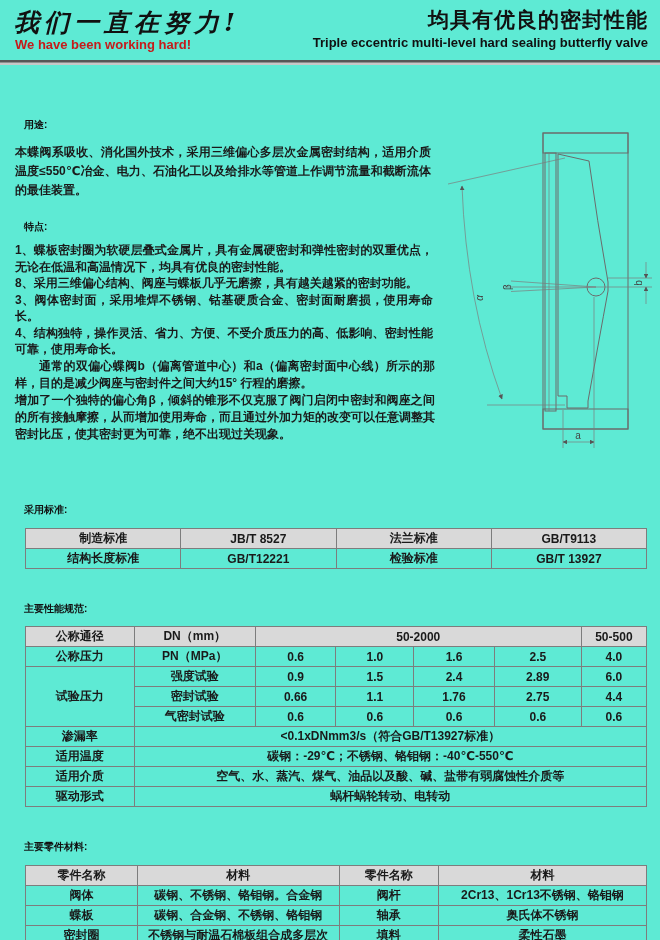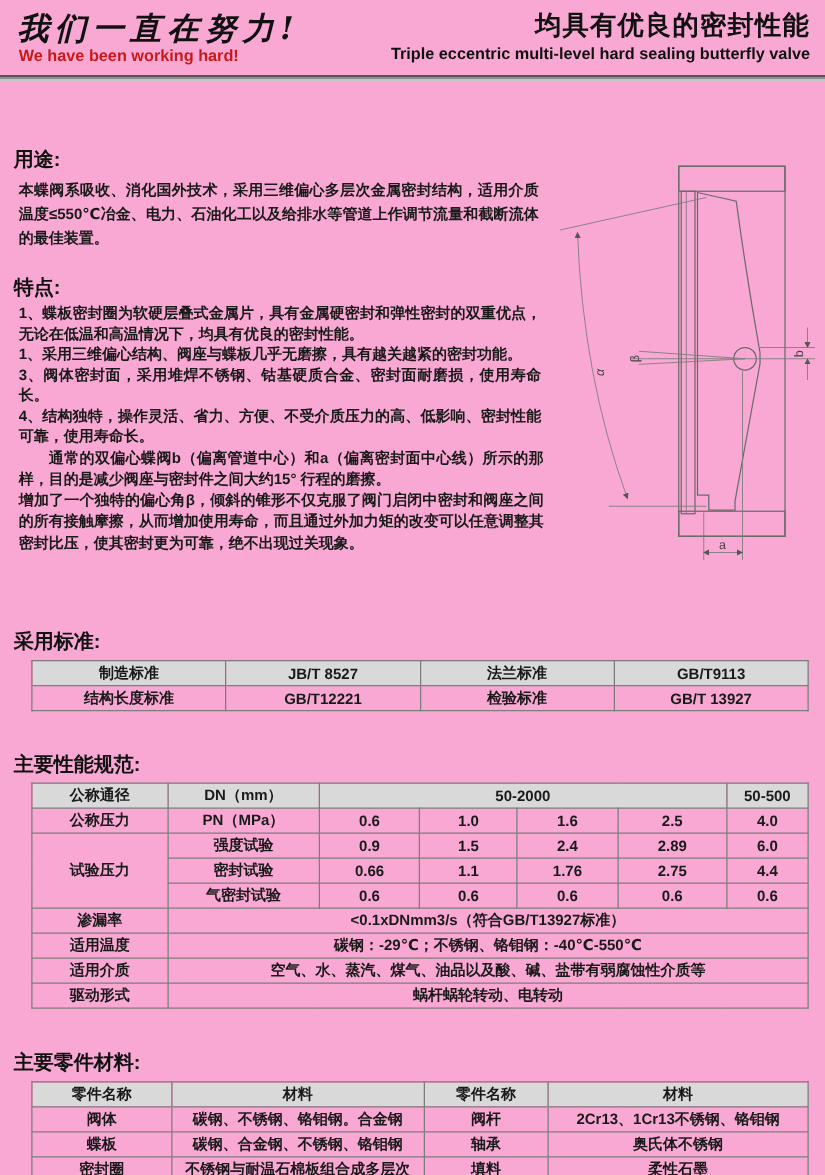--- a/index.html
+++ b/index.html
@@ -1,28 +1,28 @@
 <!DOCTYPE html>
 <html><head>
 <meta charset="utf-8">
 <style>
   html,body{margin:0;padding:0;background:#fff;}
-  .page{position:relative;width:660px;height:940px;background:#f9a8d4;overflow:hidden;
+  .page{position:relative;width:660px;height:940px;background:#5eead4;overflow:hidden;
         font-family:"Liberation Sans","DejaVu Sans",sans-serif;color:#1a1a1a;}
   
   .slogan-cn{position:absolute;left:14px;top:6px;font-family:"DejaVu Serif",serif;
              font-size:25px;font-weight:bold;font-style:italic;letter-spacing:5px;color:#111;}
   .slogan-en{position:absolute;left:15px;top:37px;font-size:13px;font-weight:bold;color:#c61a1a;text-align:right;}
   .title-cn{position:absolute;right:12px;top:6px;font-size:21px;font-weight:900;color:#111;
             letter-spacing:1px;text-align:right;}
   .title-en{position:absolute;right:12px;top:35px;font-size:13px;font-weight:bold;color:#111;text-align:left;}
   .rule{position:absolute;left:0;right:0;top:60px;height:5px;
         background:linear-gradient(to bottom,#565656 0 2px,#8e8e8e 2px 3px,#c7c7c7 3px 5px);}
   
-  .h{position:absolute;left:11px;font-size:16px;font-weight:bold;color:#111;}
+  .h{position:absolute;left:24px;font-size:10px;font-weight:bold;color:#111;}
   .txt{position:absolute;left:15px;font-size:12px;font-weight:600;color:#1a1a1a;text-align:justify;}
   #usage-body{top:143px;width:416px;line-height:19px;}
   #features-list{top:242px;width:418px;line-height:16.5px;}
   #note{top:358px;width:420px;line-height:17px;}
   #note .p1{text-indent:2em;}
   
   .tblwrap{position:absolute;left:25px;width:622px;}
   table{border-collapse:collapse;width:100%;table-layout:fixed;}
   td{border:1px solid #7d7d7d;text-align:center;vertical-align:middle;
      font-size:12px;font-weight:600;color:#1a1a1a;padding:1px 3px;height:16px;
@@ -45,21 +45,21 @@
   <div class="title-cn">均具有优良的密封性能</div>
   <div class="title-en">Triple eccentric multi-level hard sealing butterfly valve</div>
   <div class="rule"></div>
 
   <div class="h" style="top:118px">用途:</div>
   <div class="txt" id="usage-body">本蝶阀系吸收、消化国外技术，采用三维偏心多层次金属密封结构，适用介质温度≤550℃冶金、电力、石油化工以及给排水等管道上作调节流量和截断流体的最佳装置。</div>
 
   <div class="h" style="top:220px">特点:</div>
   <div class="txt" id="features-list">
       <div>1、蝶板密封圈为软硬层叠式金属片，具有金属硬密封和弹性密封的双重优点，无论在低温和高温情况下，均具有优良的密封性能。</div>
-      <div>1、采用三维偏心结构、阀座与蝶板几乎无磨擦，具有越关越紧的密封功能。</div>
+      <div>8、采用三维偏心结构、阀座与蝶板几乎无磨擦，具有越关越紧的密封功能。</div>
       <div>3、阀体密封面，采用堆焊不锈钢、钴基硬质合金、密封面耐磨损，使用寿命长。</div>
       <div>4、结构独特，操作灵活、省力、方便、不受介质压力的高、低影响、密封性能可靠，使用寿命长。</div>
     </div>
 
   <div class="txt" id="note">
     <div class="p1">通常的双偏心蝶阀b（偏离管道中心）和a（偏离密封面中心线）所示的那样，目的是减少阀座与密封件之间大约15° 行程的磨擦。</div>
     <div class="p2">增加了一个独特的偏心角β，倾斜的锥形不仅克服了阀门启闭中密封和阀座之间的所有接触摩擦，从而增加使用寿命，而且通过外加力矩的改变可以任意调整其密封比压，使其密封更为可靠，绝不出现过关现象。</div>
   </div>
 
   <svg class="drawing" viewBox="428 95 232 390">

